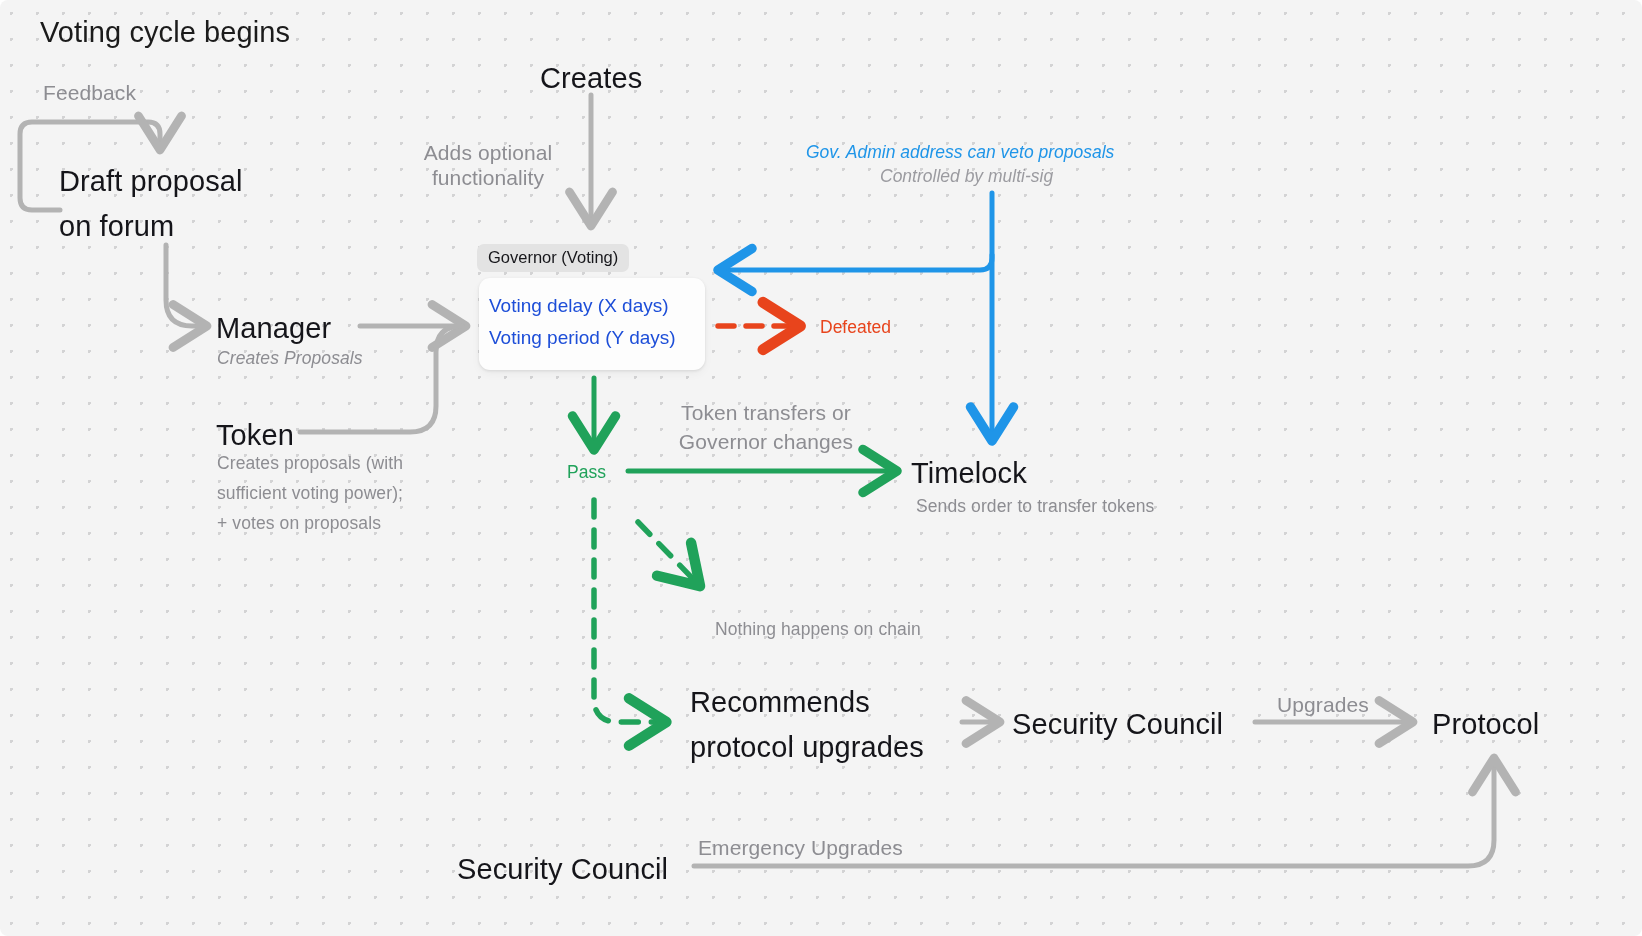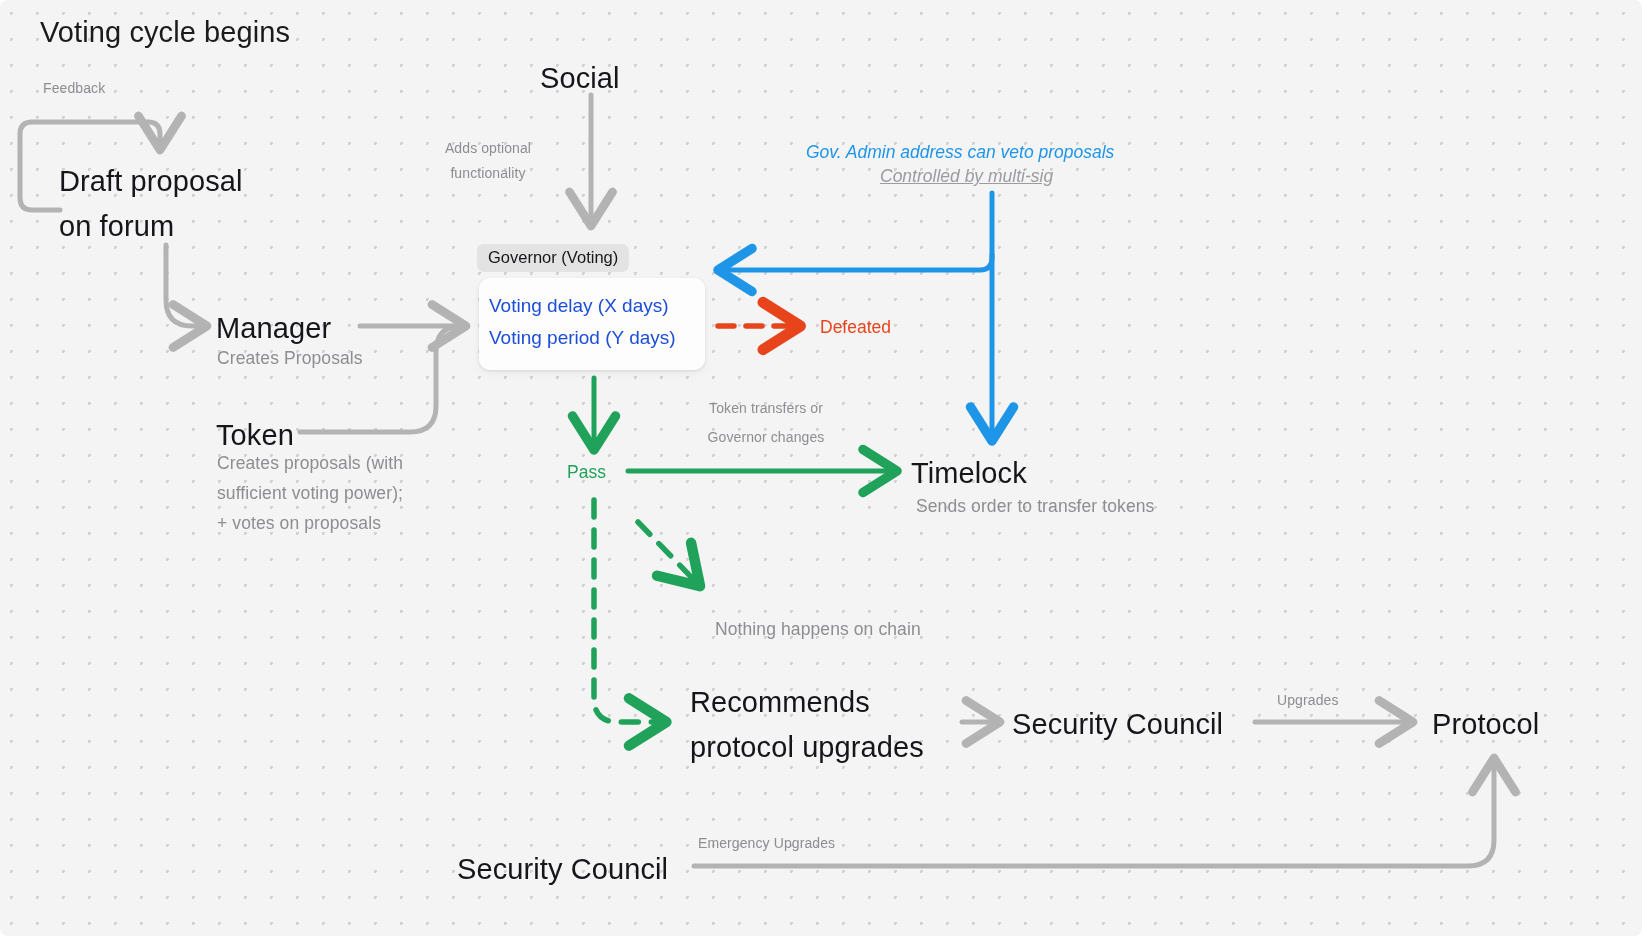--- a/index.html
+++ b/index.html
@@ -43,21 +43,21 @@
     font-size: 29px;
     color: #15151a;
     letter-spacing: 0.1px;
   }
   .sub-gray {
     font-size: 17.5px;
     color: #8d8d92;
     letter-spacing: 0.1px;
   }
   .edge-gray {
-    font-size: 14px;
+    font-size: 21px;
     color: #8d8d92;
     letter-spacing: 0.1px;
   }
   .edge-gray-c { text-align: center; }
   .red-lbl {
     font-size: 17.5px;
     color: #e8441c;
   }
   .green-lbl {
     font-size: 17.5px;
@@ -158,44 +158,44 @@
     <path d="M694,866 L1468,866 Q1494,866 1494,840 L1494,762" fill="none" stroke="#b3b3b3" stroke-width="5" stroke-linecap="round" marker-end="url(#ah-gray)"></path>
   </svg>
 
   <div class="lbl title-lg" style="left:20px; top:14px;">Voting cycle begins</div>
 
   <div class="lbl edge-gray" style="left:43px; top:80px;">Feedback</div>
 
   <div class="lbl node-lg" style="left:59px; top:163px;">Draft proposal</div>
   <div class="lbl node-lg" style="left:59px; top:208px;">on forum</div>
 
-  <div class="lbl node-lg" style="left:540px; top:60px;">Social</div>
+  <div class="lbl node-lg" style="left:540px; top:60px;">Creates</div>
 
   <div class="lbl edge-gray edge-gray-c" style="left:418px; top:140px; width:140px;">Adds optional</div>
   <div class="lbl edge-gray edge-gray-c" style="left:418px; top:165px; width:140px;">functionality</div>
 
   <div class="lbl node-lg" style="left:216px; top:310px;">Manager</div>
-  <div class="lbl sub-gray" style="left:217px; top:347px;">Creates Proposals</div>
+  <div class="lbl sub-gray" style="left:217px; top:347px;font-style:italic;">Creates Proposals</div>
 
   <div class="lbl node-lg" style="left:216px; top:417px;">Token</div>
   <div class="lbl sub-gray" style="left:217px; top:452px;">Creates proposals (with</div>
   <div class="lbl sub-gray" style="left:217px; top:482px;">sufficient voting power);</div>
   <div class="lbl sub-gray" style="left:217px; top:512px;">+ votes on proposals</div>
 
   <div id="governor-tab">Governor (Voting)</div>
 
   <div id="governor-card">
     <div class="row r1">Voting delay (X days)</div>
     <div class="row r2">Voting period (Y days)</div>
   </div>
 
   <div class="lbl red-lbl" style="left:820px; top:316px;">Defeated</div>
 
   <div class="lbl blue-ital" style="left:806px; top:141px;">Gov. Admin address can veto proposals</div>
-  <div class="lbl gray-ital" style="left:880px; top:165px;text-decoration:underline;">Controlled by multi-sig</div>
+  <div class="lbl gray-ital" style="left:880px; top:165px;">Controlled by multi-sig</div>
 
   <div class="lbl green-lbl" style="left:567px; top:461px;">Pass</div>
 
   <div class="lbl edge-gray edge-gray-c" style="left:666px; top:400px; width:200px;">Token transfers or</div>
   <div class="lbl edge-gray edge-gray-c" style="left:666px; top:429px; width:200px;">Governor changes</div>
 
   <div class="lbl node-lg" style="left:911px; top:455px;">Timelock</div>
   <div class="lbl sub-gray" style="left:916px; top:495px;">Sends order to transfer tokens</div>
 
   <div class="lbl sub-gray" style="left:715px; top:618px;">Nothing happens on chain</div>

